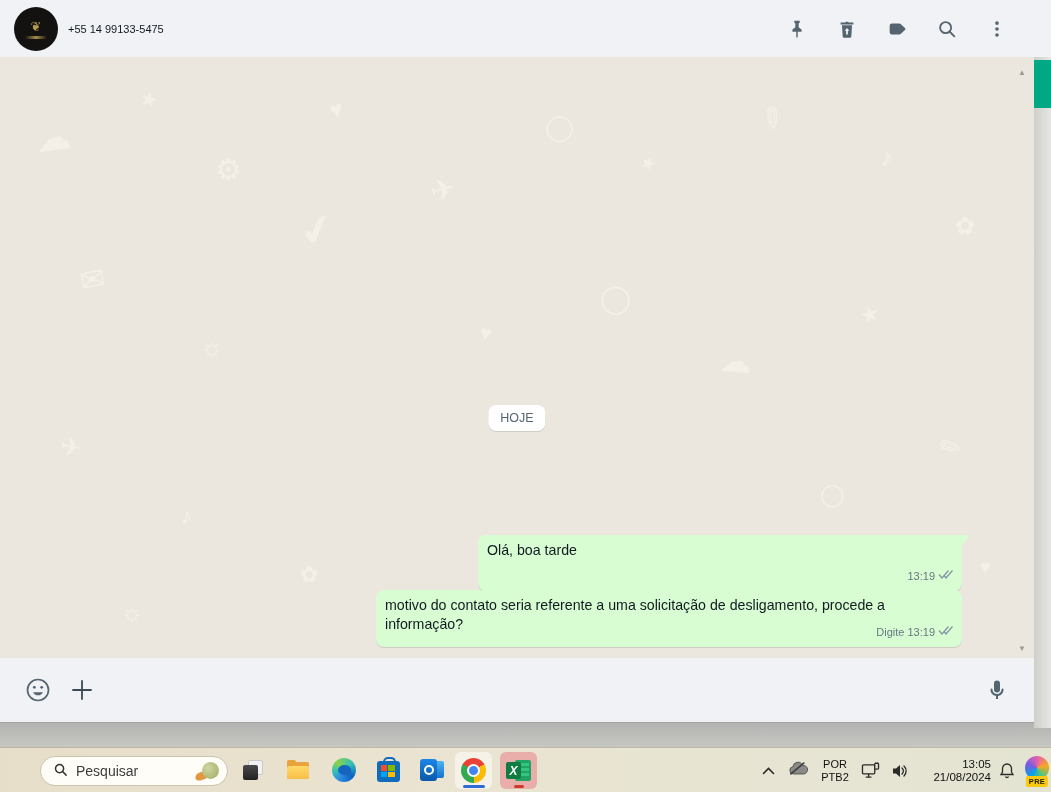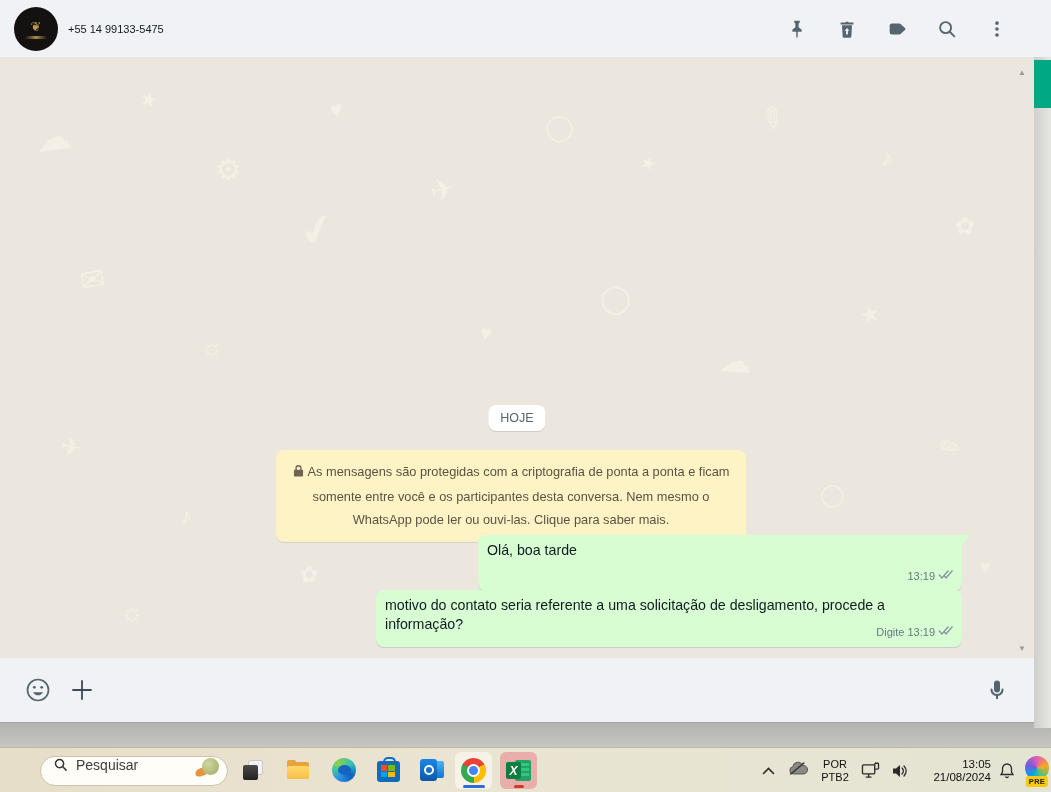--- a/index.html
+++ b/index.html
@@ -74,21 +74,21 @@
   
   .window-edge { position:absolute; left:0; top:722px; width:1051px; height:25px;
     background:linear-gradient(#b3b3b1,#c6c6c3); border-top:1px solid #a3a3a1; }
 
   
   .taskbar { position:absolute; left:0; top:747px; width:1051px; height:45px;
     background:linear-gradient(90deg,#e7dec9,#eae4d2 45%,#e4e4d3);
     border-top:1px solid rgba(120,110,80,.35); z-index:8; }
   .search-pill { position:absolute; left:40px; top:8px; width:188px; height:30px;
     border-radius:15px; background:#fffdf7; border:1px solid #c9c3b0;
-    display:flex; padding:0 8px 0 12px; cursor:pointer; }
+    display:flex; align-items:center; padding:0 8px 0 12px; cursor:pointer; }
   .search-pill .label { font-size:14px; color:#3c3c3c; margin-left:8px; flex:1; }
   .melon { position:relative; width:24px; height:20px; }
   .melon .green { position:absolute; right:0; top:1px; width:17px; height:17px;
     border-radius:50%; background:radial-gradient(circle at 35% 35%,#cfd6a0,#9faa62); }
   .melon .orange { position:absolute; left:0; bottom:1px; width:13px; height:8px;
     border-radius:50% 50% 50% 50%/70% 70% 40% 40%; background:#e5953f;
     transform:rotate(-18deg); }
   .tb-icon { position:absolute; top:9px; width:26px; height:26px; display:flex;
     align-items:center; justify-content:center; cursor:pointer; }
 
@@ -244,27 +244,20 @@
       <span style="left:980px;top:500px;font-size:18px">♥</span>
       <span style="left:120px;top:540px;font-size:26px">☼</span>
     </div>
 
     <span class="scroll-arrow" style="top:11px">▲</span>
     <span class="scroll-arrow" style="top:587px">▼</span>
   </div>
 
   <div class="date-chip">HOJE</div>
 
-  <div class="e2e-notice">
-    <span class="lock-icon">
-      <svg width="11" height="12" viewBox="0 0 12 13" fill="#6d6552">
-          <path d="M6 0a3.4 3.4 0 0 0-3.4 3.4V5H2a1 1 0 0 0-1 1v5.5a1 1 0 0 0 1 1h8a1 1 0 0 0 1-1V6a1 1 0 0 0-1-1h-.6V3.4A3.4 3.4 0 0 0 6 0zm0 1.5c1.05 0 1.9.85 1.9 1.9V5H4.1V3.4c0-1.05.85-1.9 1.9-1.9z"></path>
-        </svg>
-    </span><span>As mensagens são protegidas com a criptografia de ponta a ponta e ficam somente entre você e os participantes desta conversa. Nem mesmo o WhatsApp pode ler ou ouvi-las. Clique para saber mais.</span>
-  </div>
 
   <div class="bubble tail" style="top:535px; right:89px; width:484px; height:56px;">
     <div>Olá, boa tarde</div>
     <span class="meta">
       <span>13:19</span>
       <span class="check-icon">
         <svg width="16" height="11" viewBox="0 0 16 11" fill="none" stroke="#8696a0" stroke-width="1.3">
             <path d="M1 5.5 4 9l6.5-7.5"></path>
             <path d="M6 6.5 8 9l6.5-7.5"></path>
           </svg>

